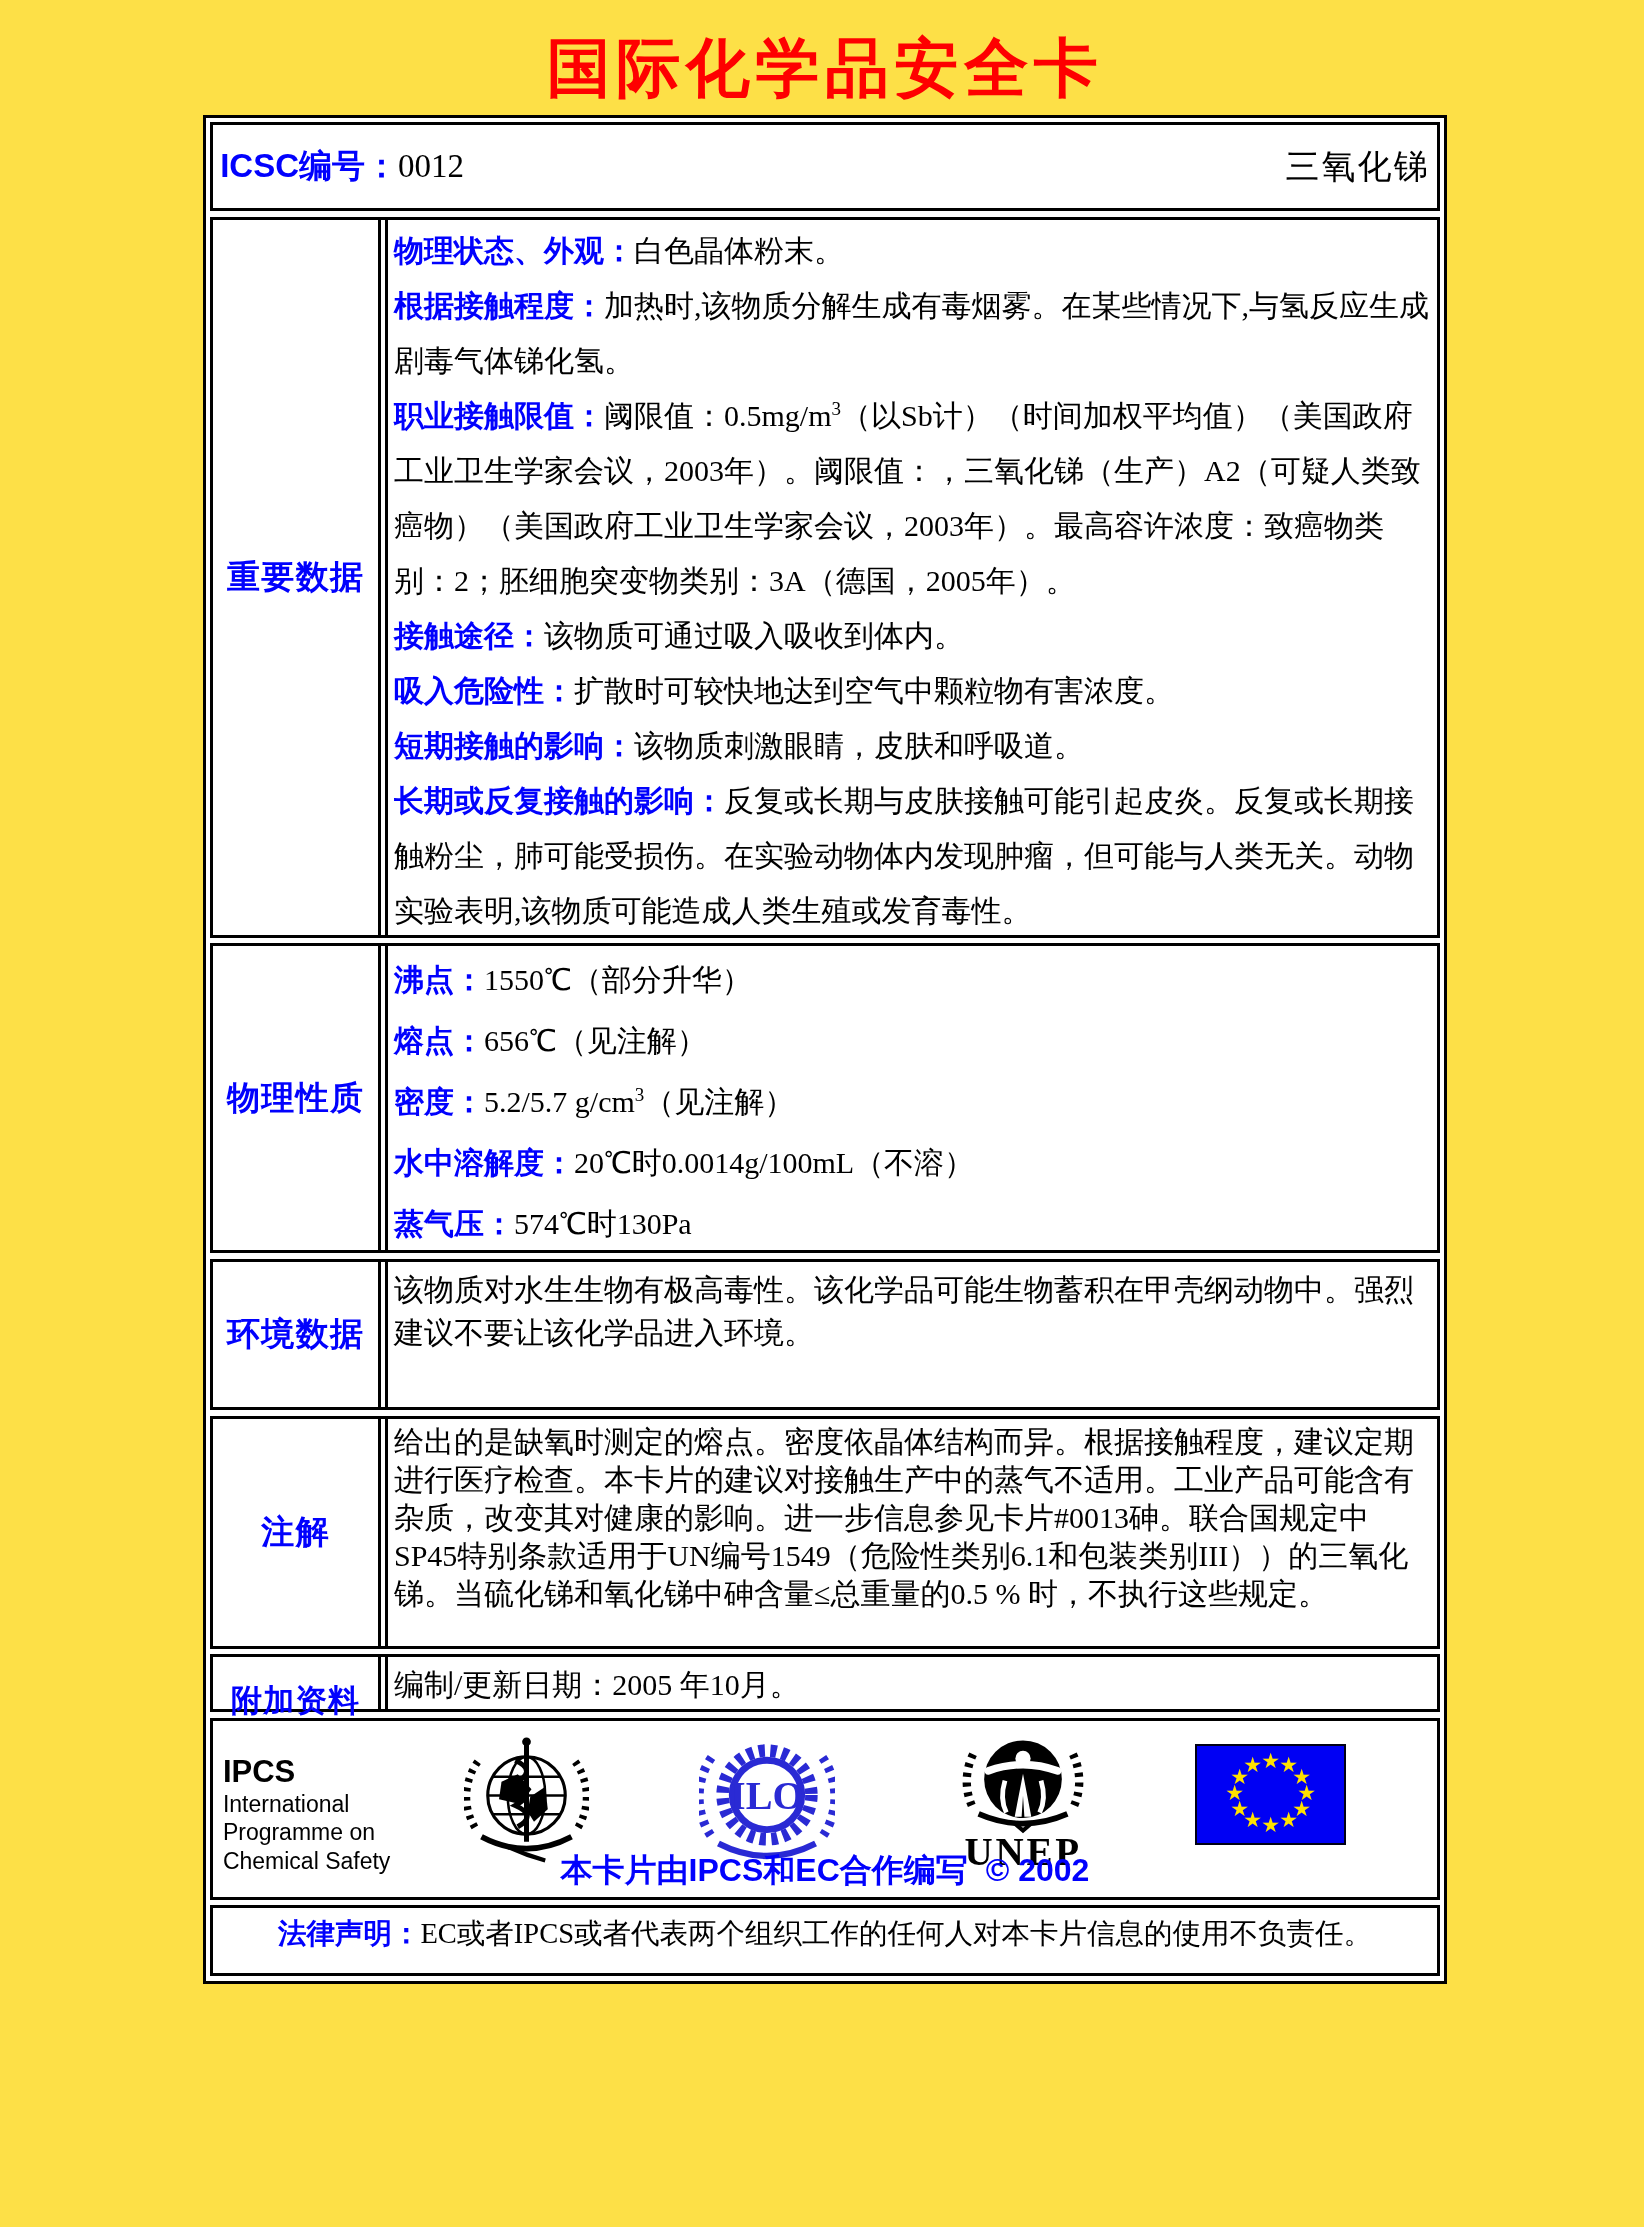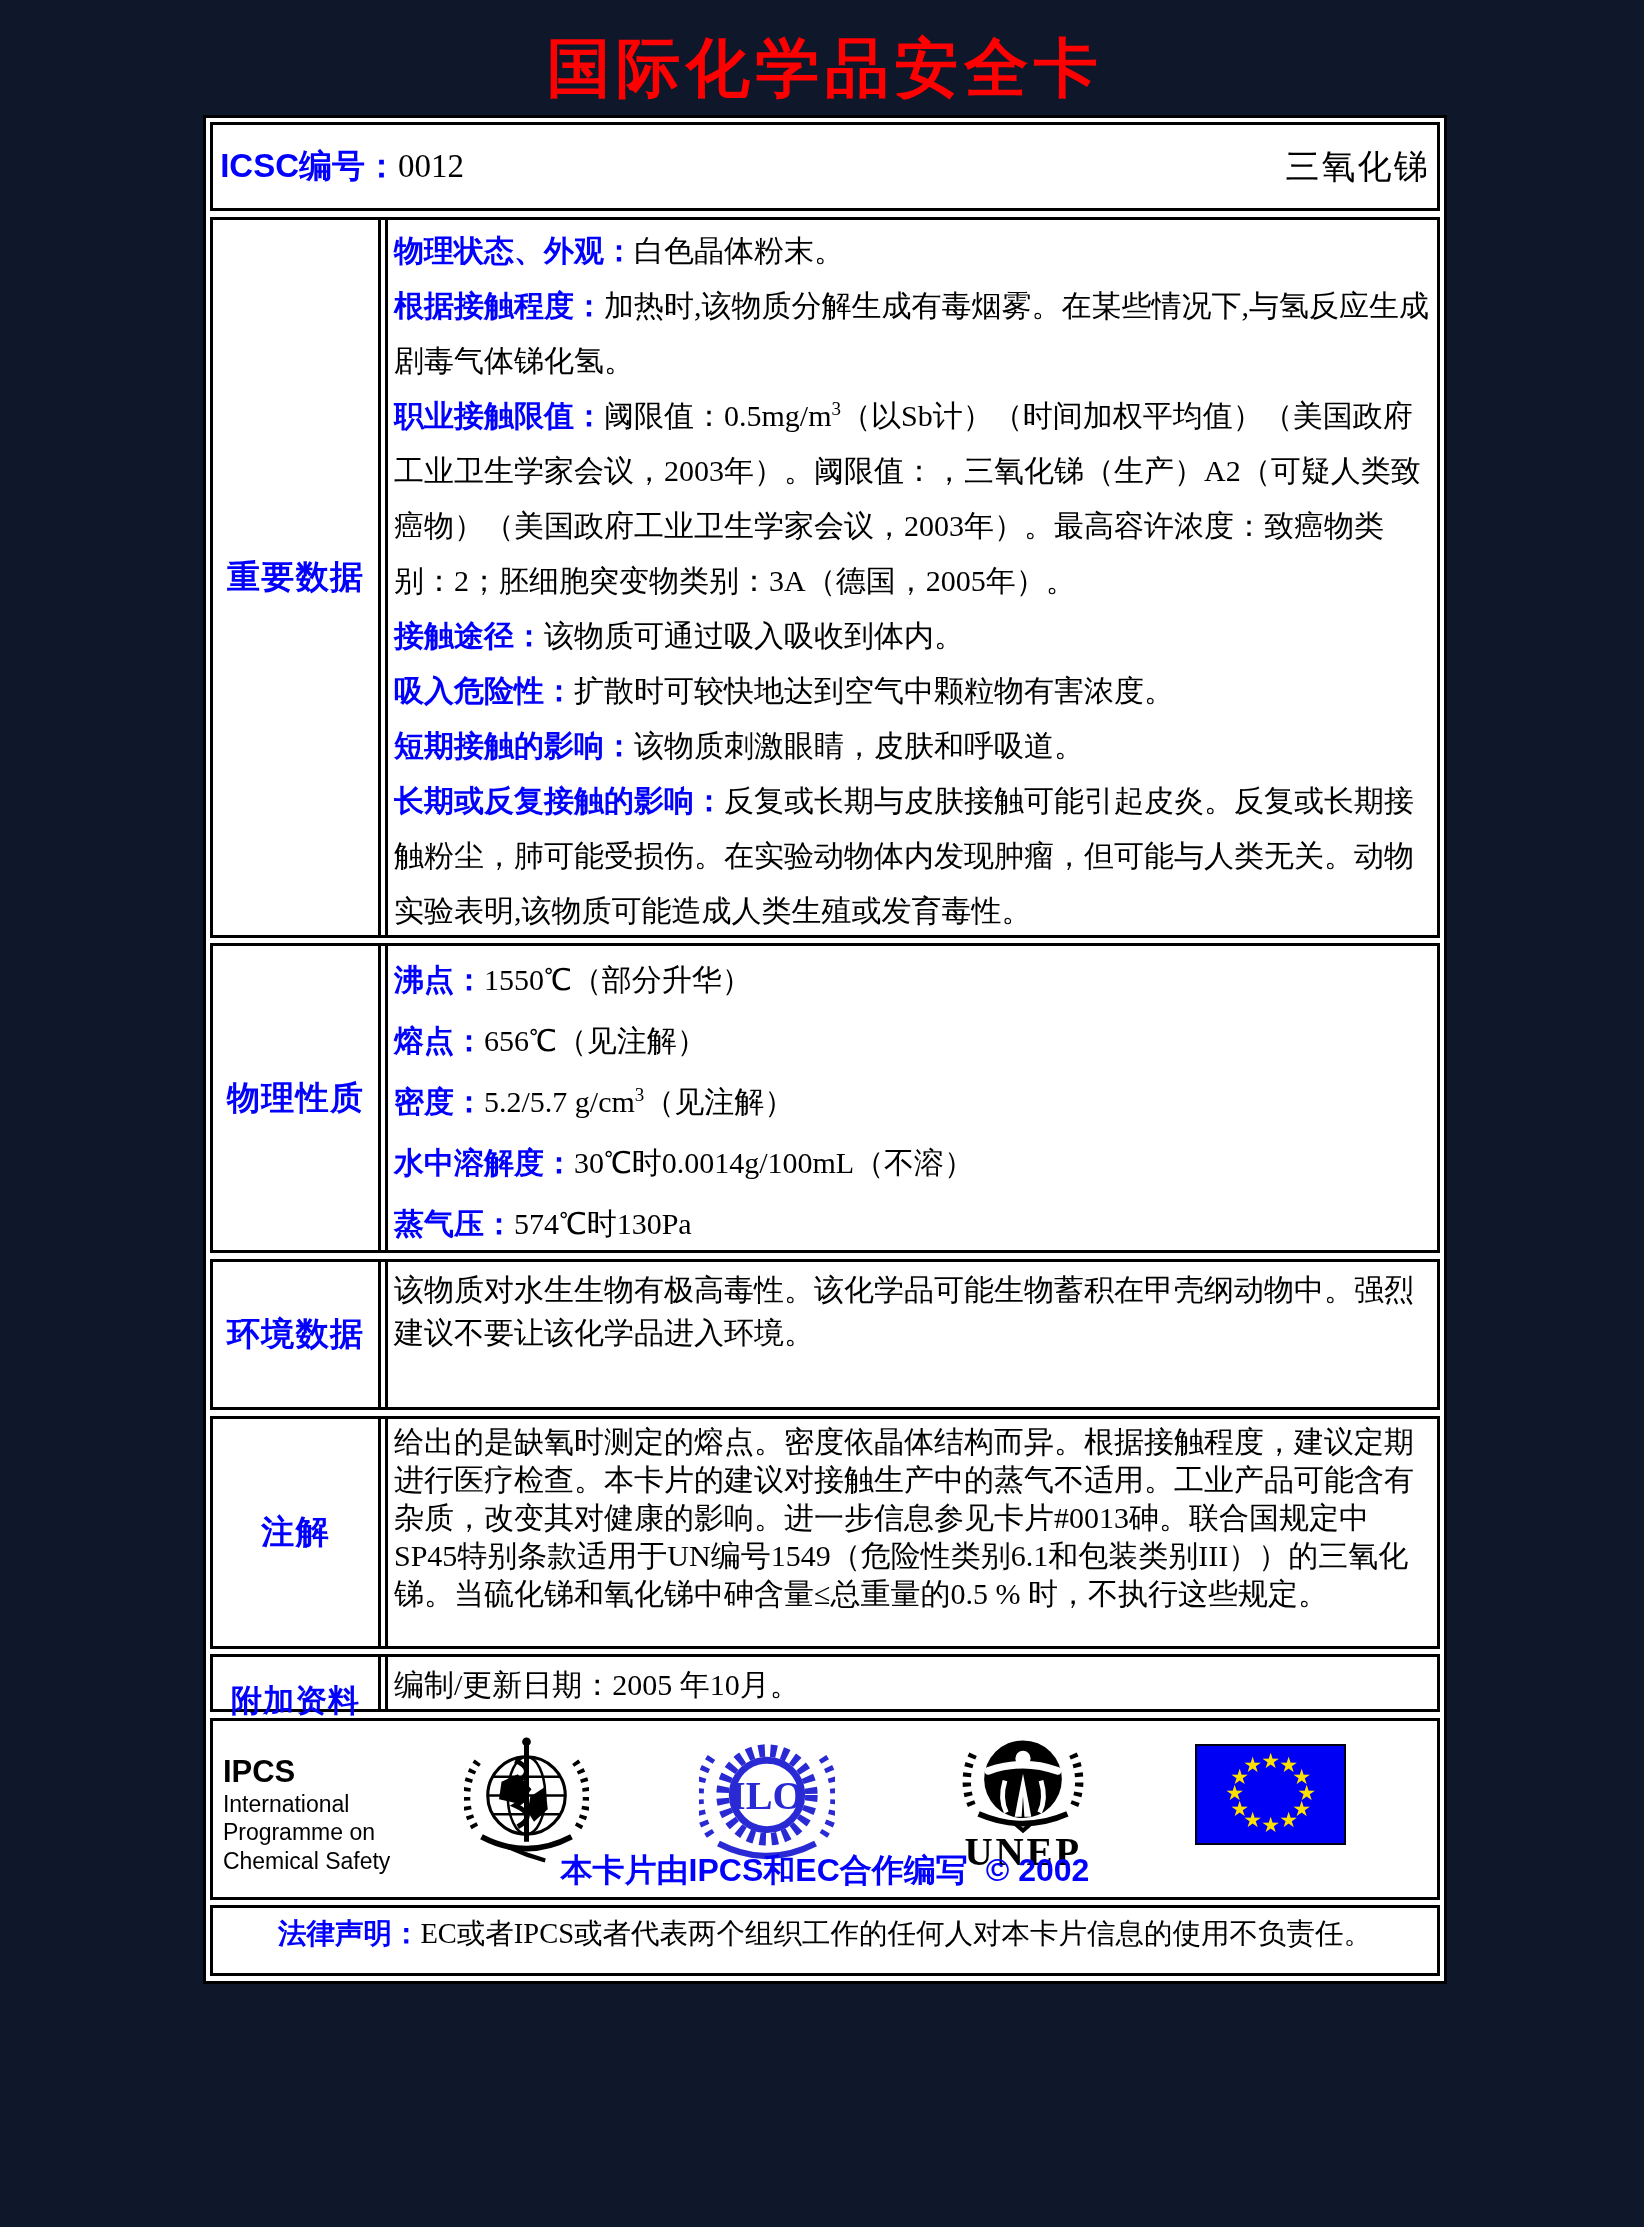--- a/index.html
+++ b/index.html
@@ -5,21 +5,21 @@
   :root{
     --blue:#0101fd;
     --red:#fe0000;
     --ilo-blue:#2a2ad4;
     --eu-blue:#0000f4;
     --star-yellow:#ffe100;
   }
   *{margin:0;padding:0;box-sizing:border-box;}
   html,body{width:1644px;height:2227px;background:#fff;overflow:hidden;
     font-family:"Liberation Serif",serif;color:#000;}
-  .page{position:relative;width:1644px;height:2227px;background:#0f172a;}
+  .page{position:relative;width:1644px;height:2227px;background:#fde047;}
 
   
   .title{position:absolute;left:203px;top:25px;width:1244px;text-align:center;
     font-family:"Liberation Serif",serif;font-weight:bold;color:var(--red);
     font-size:64px;letter-spacing:5.6px;}
 
   
   .card{position:absolute;left:203px;top:115px;width:1244px;
     border:3.5px solid #000;padding:4.2px;background:#fff;}
   .row{border:3.5px solid #000;margin-bottom:5.6px;background:#fff;display:flex;}
@@ -119,21 +119,21 @@
     </div>
 
     <div class="row physical-row">
       <div class="label-cell">
         <span class="sec-label">物理性质</span>
       </div>
       <div class="content-cell">
         <div class="para"><span class="plabel">沸点：</span><span>1550℃（部分升华）</span></div>
         <div class="para"><span class="plabel">熔点：</span><span>656℃（见注解）</span></div>
         <div class="para"><span class="plabel">密度：</span><span>5.2/5.7 g/cm</span><sup class="sup">3</sup><span>（见注解）</span></div>
-        <div class="para"><span class="plabel">水中溶解度：</span><span>30℃时0.0014g/100mL（不溶）</span></div>
+        <div class="para"><span class="plabel">水中溶解度：</span><span>20℃时0.0014g/100mL（不溶）</span></div>
         <div class="para"><span class="plabel">蒸气压：</span><span>574℃时130Pa</span></div>
       </div>
     </div>
 
     <div class="row env-row">
       <div class="label-cell">
         <span class="sec-label">环境数据</span>
       </div>
       <div class="content-cell">
         <div class="para">该物质对水生生物有极高毒性。该化学品可能生物蓄积在甲壳纲动物中。强烈建议不要让该化学品进入环境。</div>

